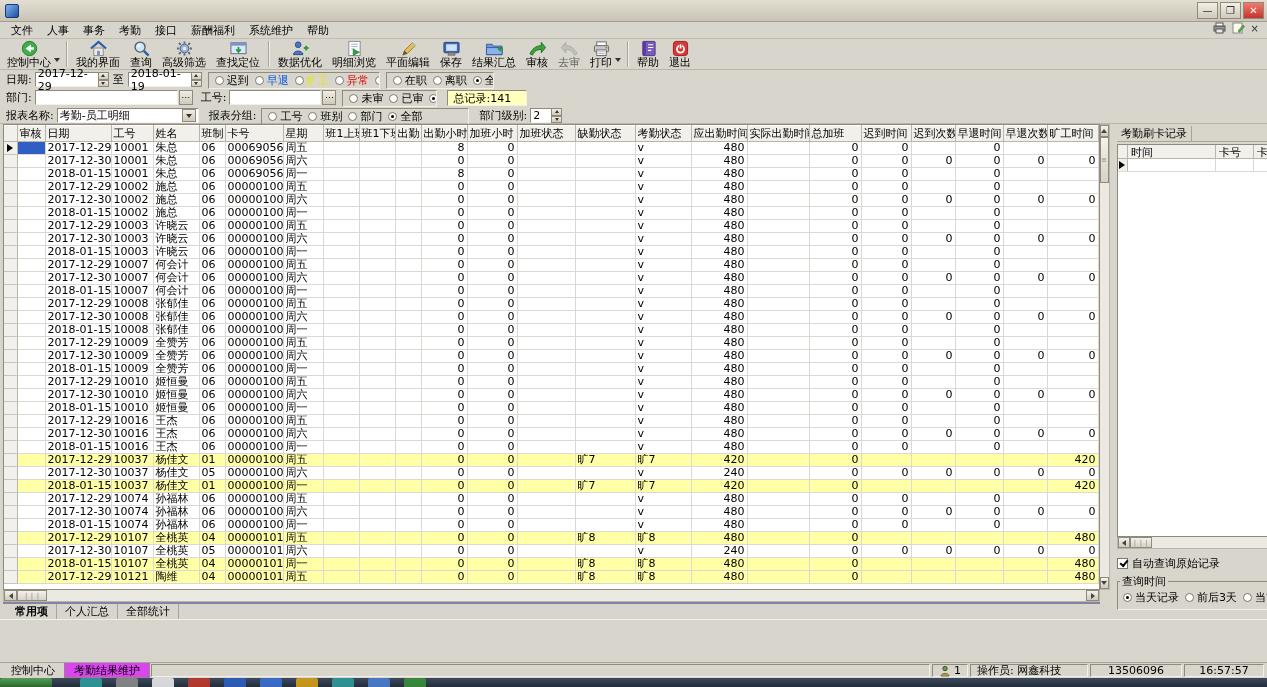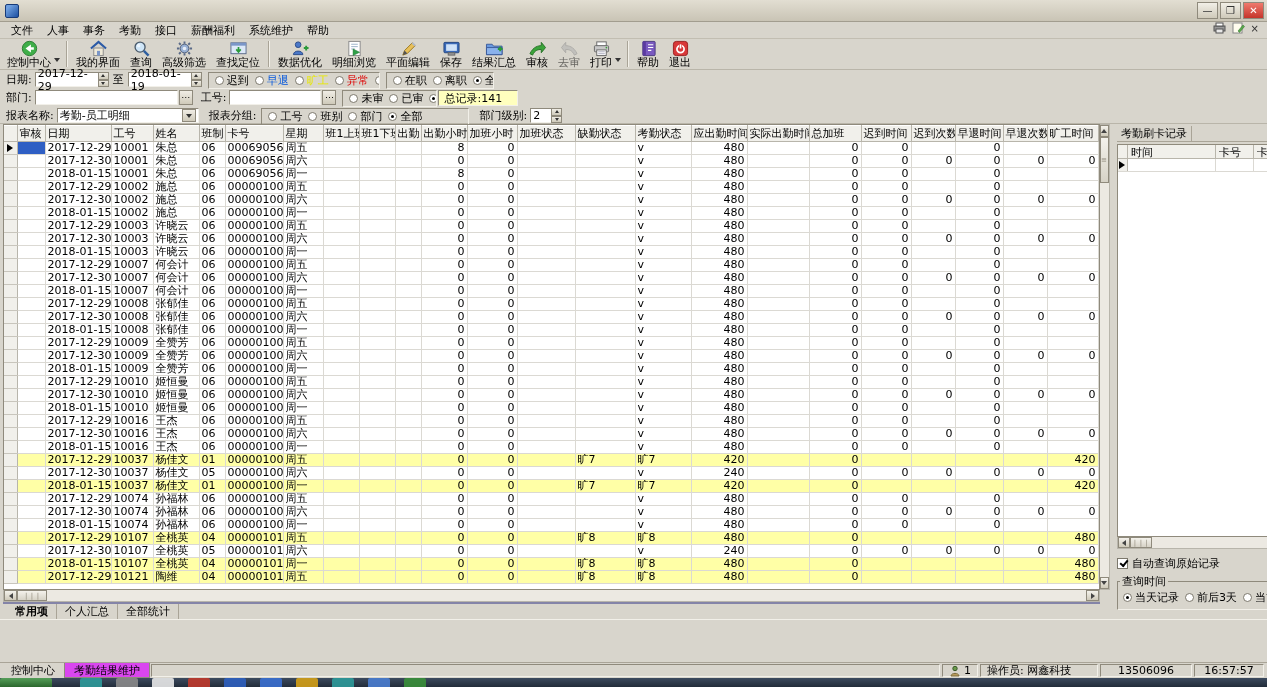--- a/index.html
+++ b/index.html
@@ -424,21 +424,21 @@
         </span>
         <span class="radio-item">
           <span class="rd"></span>
           <span class="rd-lbl">已审</span>
         </span>
         <span class="radio-item">
           <span class="rd sel"></span>
           <span class="rd-lbl">全部</span>
         </span>
       </span>
-    <span class="totalbox" style="margin-left:1px">总记录:141</span>
+    <span class="totalbox" style="margin-left:10px">总记录:141</span>
   </div>
   <div class="frow">
     <span class="flabel">报表名称:</span>
     <span class="sunken selectbox">
       <span class="sel-text">考勤-员工明细</span>
       <span class="sel-btn">
           <i></i>
         </span>
     </span>
     <span class="flabel" style="margin-left:10px">报表分组:</span>
@@ -1515,21 +1515,21 @@
     <span class="sico">
       <svg viewBox="0 0 12 12">
           <circle cx="6" cy="3.5" r="2.2" fill="#6a9a4a" stroke="#3a5a2a"></circle>
           <path d="M2 11 C2 7.5 10 7.5 10 11 Z" fill="#b89a5a" stroke="#7a6a3a"></path>
         </svg>
     </span>
     <span>1</span>
   </span>
   <span class="scell" style="width:118px">操作员: 网鑫科技</span>
   <span class="scell" style="width:92px;justify-content:center">13506096</span>
-  <span class="scell" style="width:70px;justify-content:center">16:57:57</span>
+  <span class="scell" style="width:80px;justify-content:center">16:57:57</span>
 </div>
 
 <div class="taskbar">
   <span class="tk start"></span>
 <span class="tk" style="background: rgb(45, 154, 154);"></span>
     <span class="tk" style="background: rgb(138, 138, 138);"></span>
     <span class="tk" style="background: rgb(232, 232, 232);"></span>
     <span class="tk" style="background: rgb(192, 57, 43);"></span>
     <span class="tk" style="background: rgb(46, 95, 191);"></span>
     <span class="tk" style="background: rgb(58, 111, 208);"></span>

